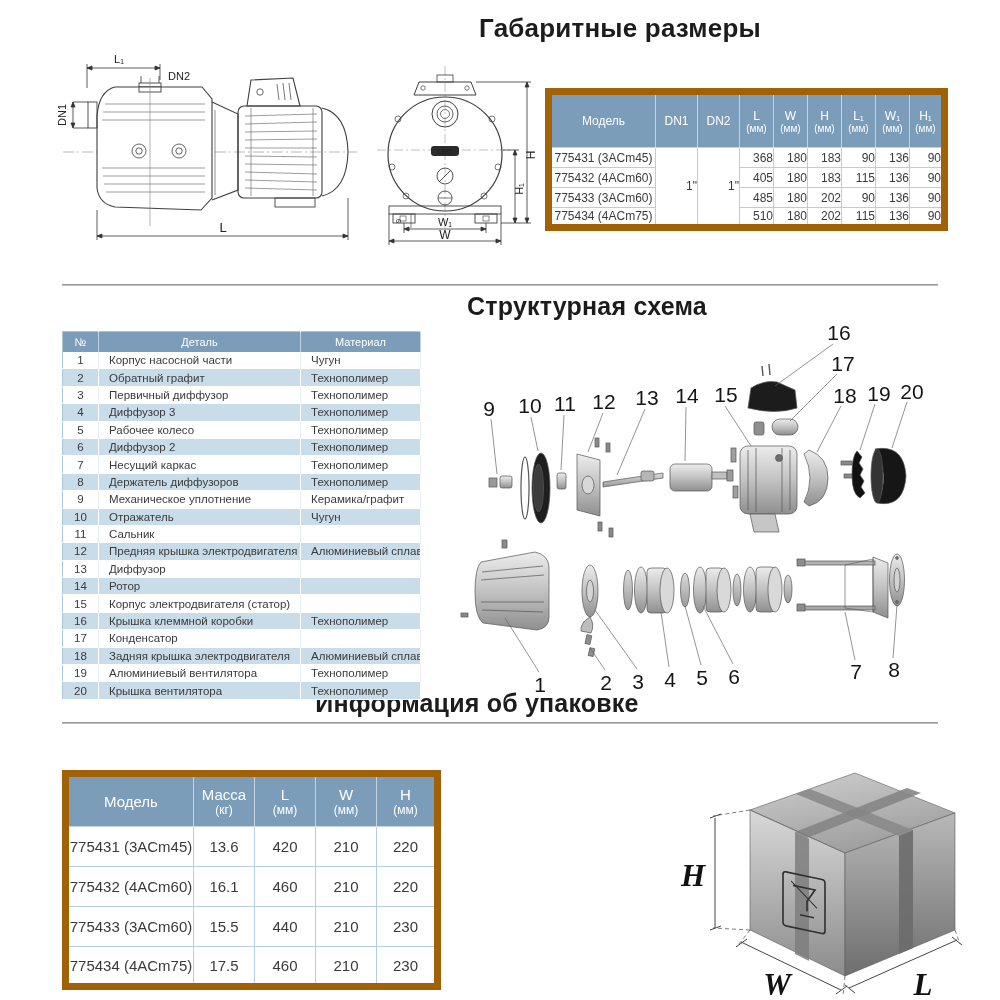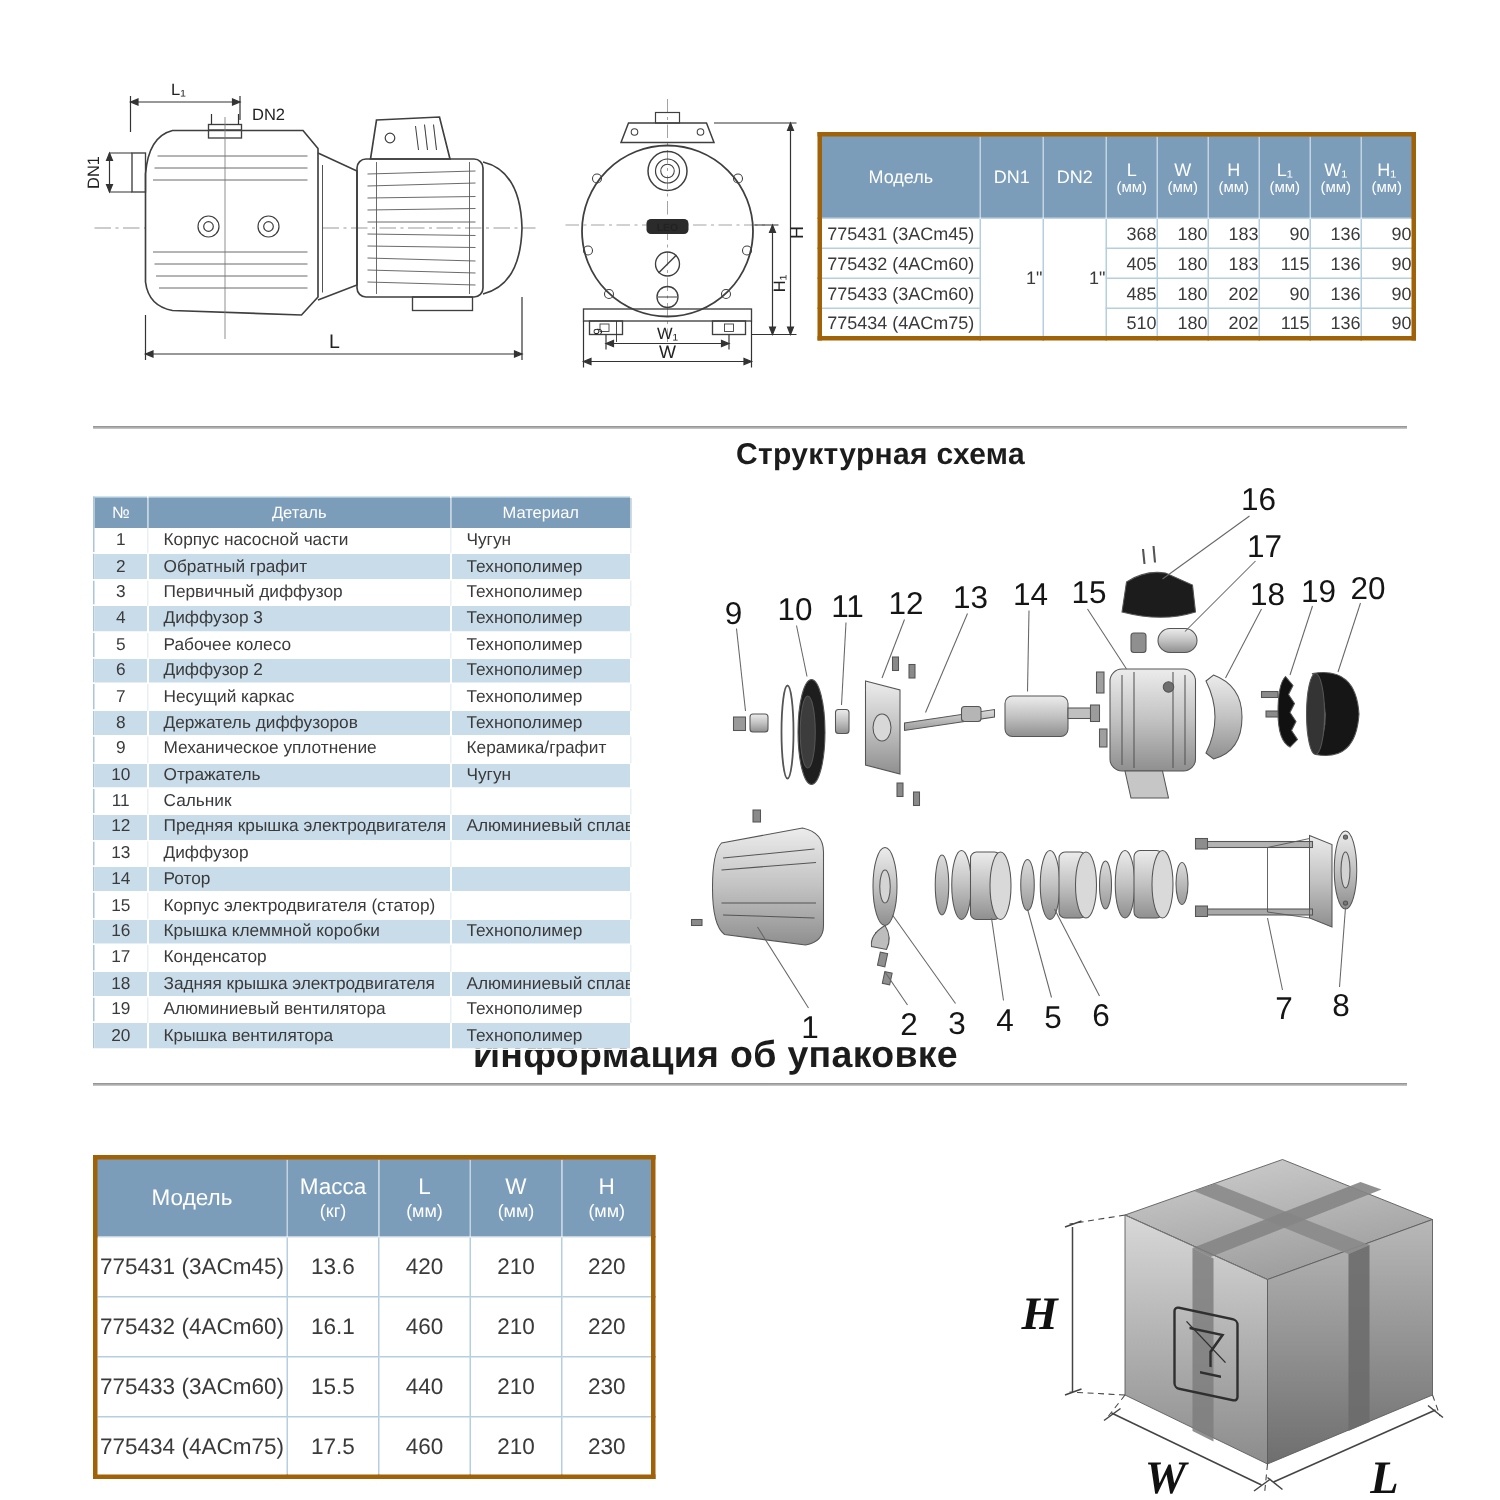--- a/index.html
+++ b/index.html
@@ -12,21 +12,21 @@
   .sec-title {
     position:absolute; text-align:center; font-size:26px; font-weight:600;
     color:#1c1c1c; letter-spacing:0.2px;
   }
   .divider {
     position:absolute; left:62px; width:876px; height:2px;
     background:linear-gradient(#8b8b8b,#cfcfcf);
   }
   table { border-collapse:collapse; table-layout:fixed; width:100%; }
   
-  .blue-table { border:3px solid #a16207; }
+  .blue-table { border:7px solid #a16207; }
   .blue-table thead th {
     background:#7b9dba; color:#ffffff; font-weight:400; text-align:center;
     vertical-align:middle; border:1px solid rgba(255,255,255,.55);
   }
   .blue-table tbody td {
     background:#fff; border:1px solid #b6cfe0; text-align:center; vertical-align:middle;
   }
   .blue-table td.model, .blue-table th.model { text-align:center; }
   .dim-wrap { position:absolute; left:545px; top:88px; width:396px; }
   .dim-wrap thead th { height:56px; font-size:12px; }
@@ -56,22 +56,23 @@
   svg text { font-family:"Liberation Sans","DejaVu Sans",sans-serif; fill:#222; }
   .dimlbl { font-size:11px; }
   .callout { font-size:21px; fill:#151515; }
   .boxlbl { font-family:"Liberation Serif","DejaVu Serif",serif; font-weight:bold; font-style:italic; font-size:31px; fill:#111; }
 </style>
 </head>
 <body>
 
 <div class="page">
 
+  <div class="sec-title" style="left:420px;top:13px;width:400px">Габаритные размеры</div>
   <div class="divider" style="top:284px"></div>
-  <div class="sec-title" style="left:387px;top:292px;width:400px;font-size:20px">Структурная схема</div>
+  <div class="sec-title" style="left:387px;top:292px;width:400px;font-size:25px">Структурная схема</div>
   <div class="divider" style="top:722px"></div>
   <div class="sec-title" style="left:277px;top:689px;width:400px;font-size:25px">Информация об упаковке</div>
 
   <svg class="abs" style="left:55px;top:50px" width="315" height="200" viewBox="0 0 315 200">
     <g stroke="#3f3f3f" fill="none" stroke-width="1.1">
 
       <line x1="8" y1="102" x2="302" y2="102" stroke="#999" stroke-width="0.7" stroke-dasharray="11 3 2 3"></line>
 
       <path d="M60,37 Q44,41 42,66 L42,138 Q44,154 60,157 L146,160 L157,148 L157,49 L147,37 Z" fill="#fff"></path>
       <g stroke-width="0.6" stroke="#5a5a5a">

